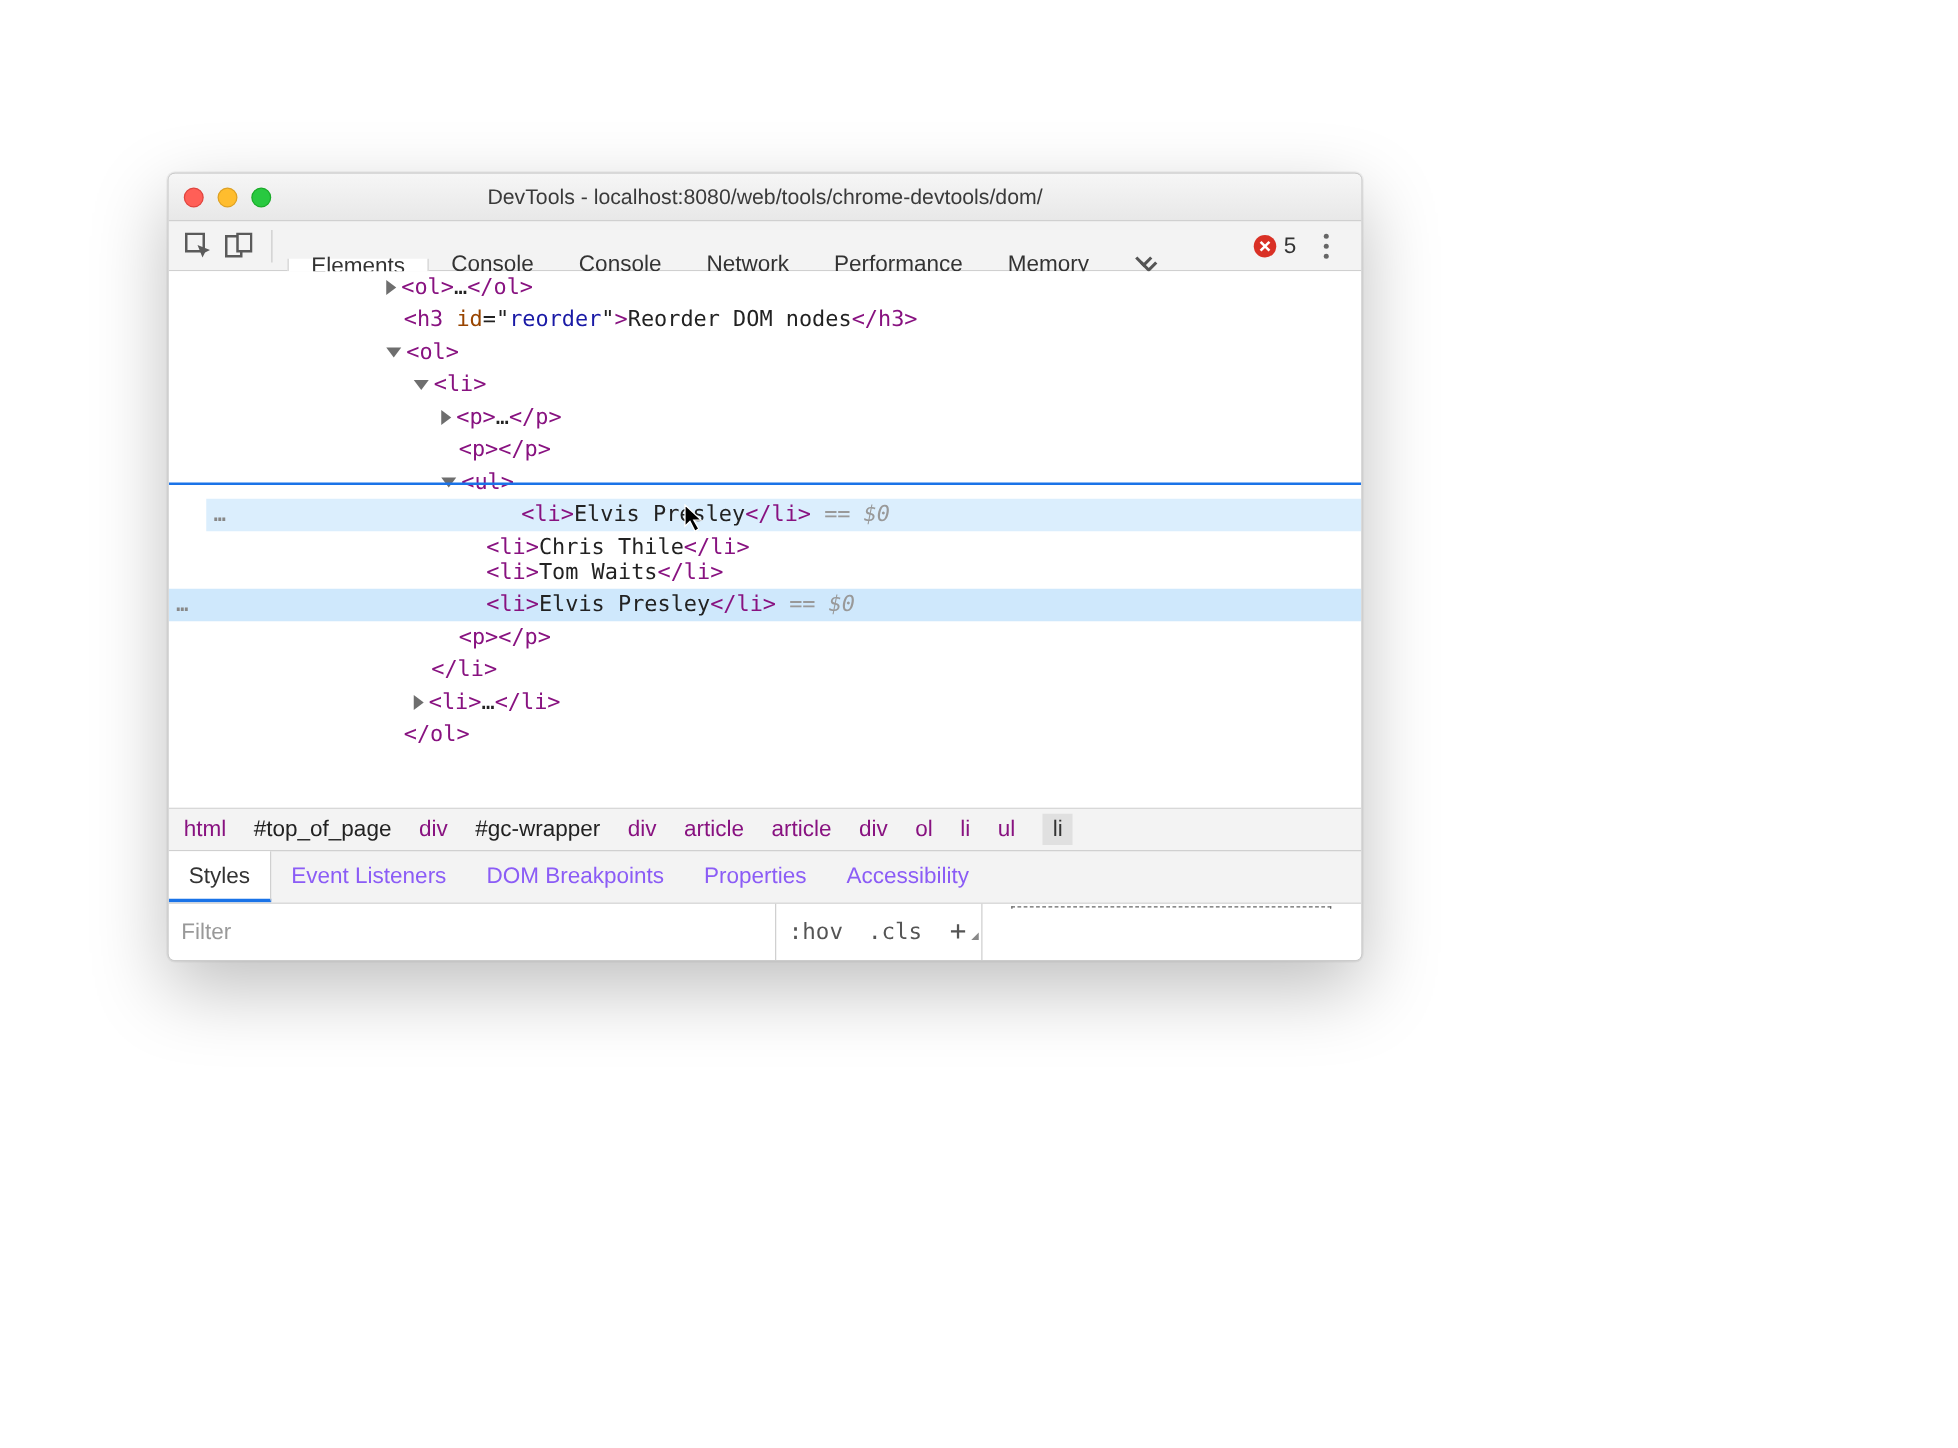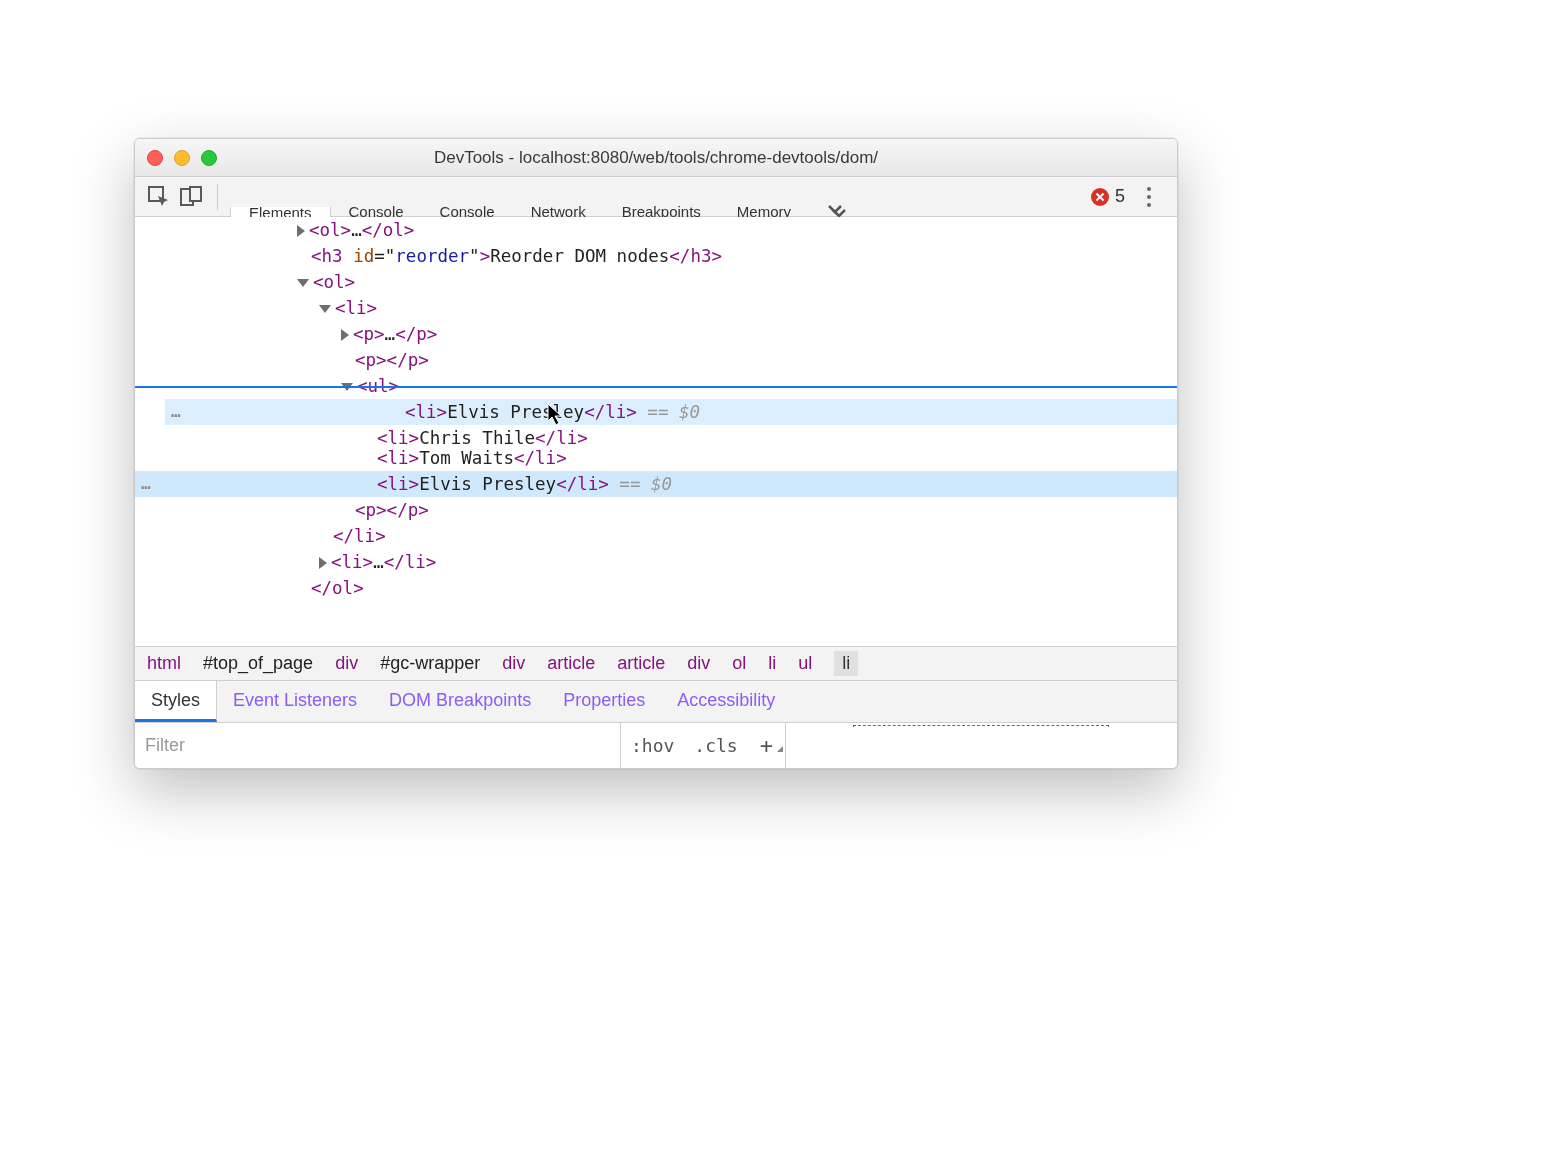--- a/index.html
+++ b/index.html
@@ -7,21 +7,21 @@
     background: #fff;
     font-family: "Helvetica Neue", Arial, sans-serif;
     width: 1566px;
     height: 1158px;
     position: relative;
   }
   .window {
     position: absolute;
     left: 134px;
     top: 138px;
-    width: 1044px;
+    width: 956px;
     height: 631px;
     background: #fff;
     border: 1px solid #ccc;
     border-radius: 6px;
     box-shadow: 0 22px 60px rgba(0,0,0,0.25), 0 0 0 1px rgba(0,0,0,0.05);
     overflow: hidden;
     display: flex;
     flex-direction: column;
   }
   .titlebar {
@@ -58,21 +58,21 @@
   .tb-icon {
     width: 28px; height: 28px;
     display: flex; align-items: center; justify-content: center;
     color: #5a5a5a;
   }
   .tb-sep { width: 1px; height: 26px; background: #ccc; margin: 0 8px; }
   .tabs { display: flex; align-items: stretch; height: 100%; flex: 1; }
   .tab {
     padding: 0 18px;
     display: flex; align-items: center;
-    font-size: 15px;
+    font-size: 18px;
     color: #333;
     cursor: default;
     margin-top: 29px;
   }
   .tab.active {
     background: #fff;
     border-left: 1px solid #d0d0d0;
     border-right: 1px solid #d0d0d0;
     position: relative;
     top: 1px;
@@ -92,21 +92,21 @@
   .dom-tree {
     flex: 1;
     overflow: hidden;
     font-family: Menlo, Consolas, monospace;
     font-size: 17.5px;
     line-height: 26px;
     color: #222;
     position: relative;
     background: #fff;
   }
-  .row { white-space: pre; padding-left: 0; position: relative; }
+  .row { white-space: pre; padding-left: 12px; position: relative; }
   .indent { display: inline-block; }
   .tag { color: #881280; }
   .attr-name { color: #994500; }
   .attr-val { color: #1a1aa6; }
   .text { color: #222; }
   .gray { color: #999; font-style: italic; }
   .arrow {
     display: inline-block;
     width: 0; height: 0;
     margin-right: 4px;
@@ -267,21 +267,21 @@
           <rect x="1" y="3" width="12" height="16" fill="none" stroke="#5a5a5a" stroke-width="2"></rect>
           <rect x="10" y="1" width="11" height="14" fill="#f3f3f3" stroke="#5a5a5a" stroke-width="2"></rect>
         </svg>
     </div>
     <div class="tb-sep"></div>
     <div class="tabs">
       <div class="tab active">Elements</div>
       <div class="tab">Console</div>
       <div class="tab">Console</div>
       <div class="tab">Network</div>
-      <div class="tab">Breakpoints</div>
+      <div class="tab">Performance</div>
       <div class="tab">Memory</div>
       <div class="tab">
         <svg width="20" height="14" viewBox="0 0 20 14">
             <path d="M2 2 L8 8 L14 2" fill="none" stroke="#555" stroke-width="2.5"></path>
             <path d="M6 6 L12 12 L18 6" fill="none" stroke="#555" stroke-width="2.5"></path>
           </svg>
       </div>
     </div>
     <div class="tb-right">
       <div class="err-badge">

